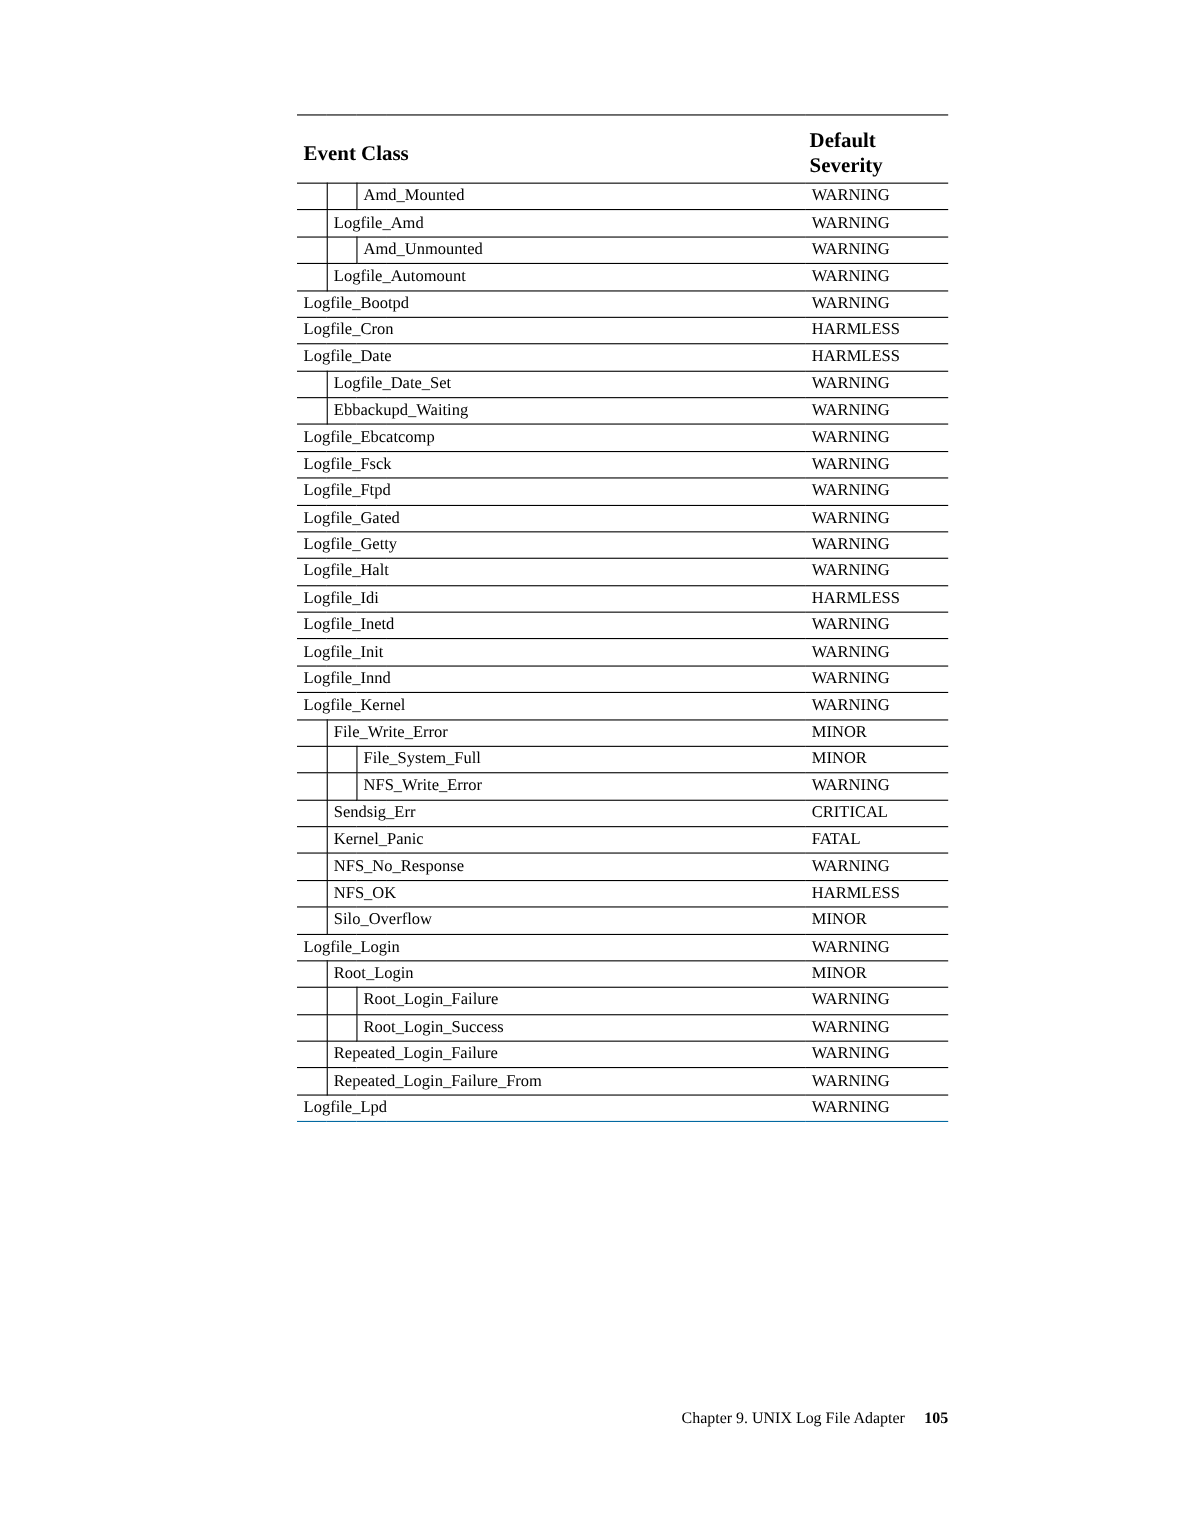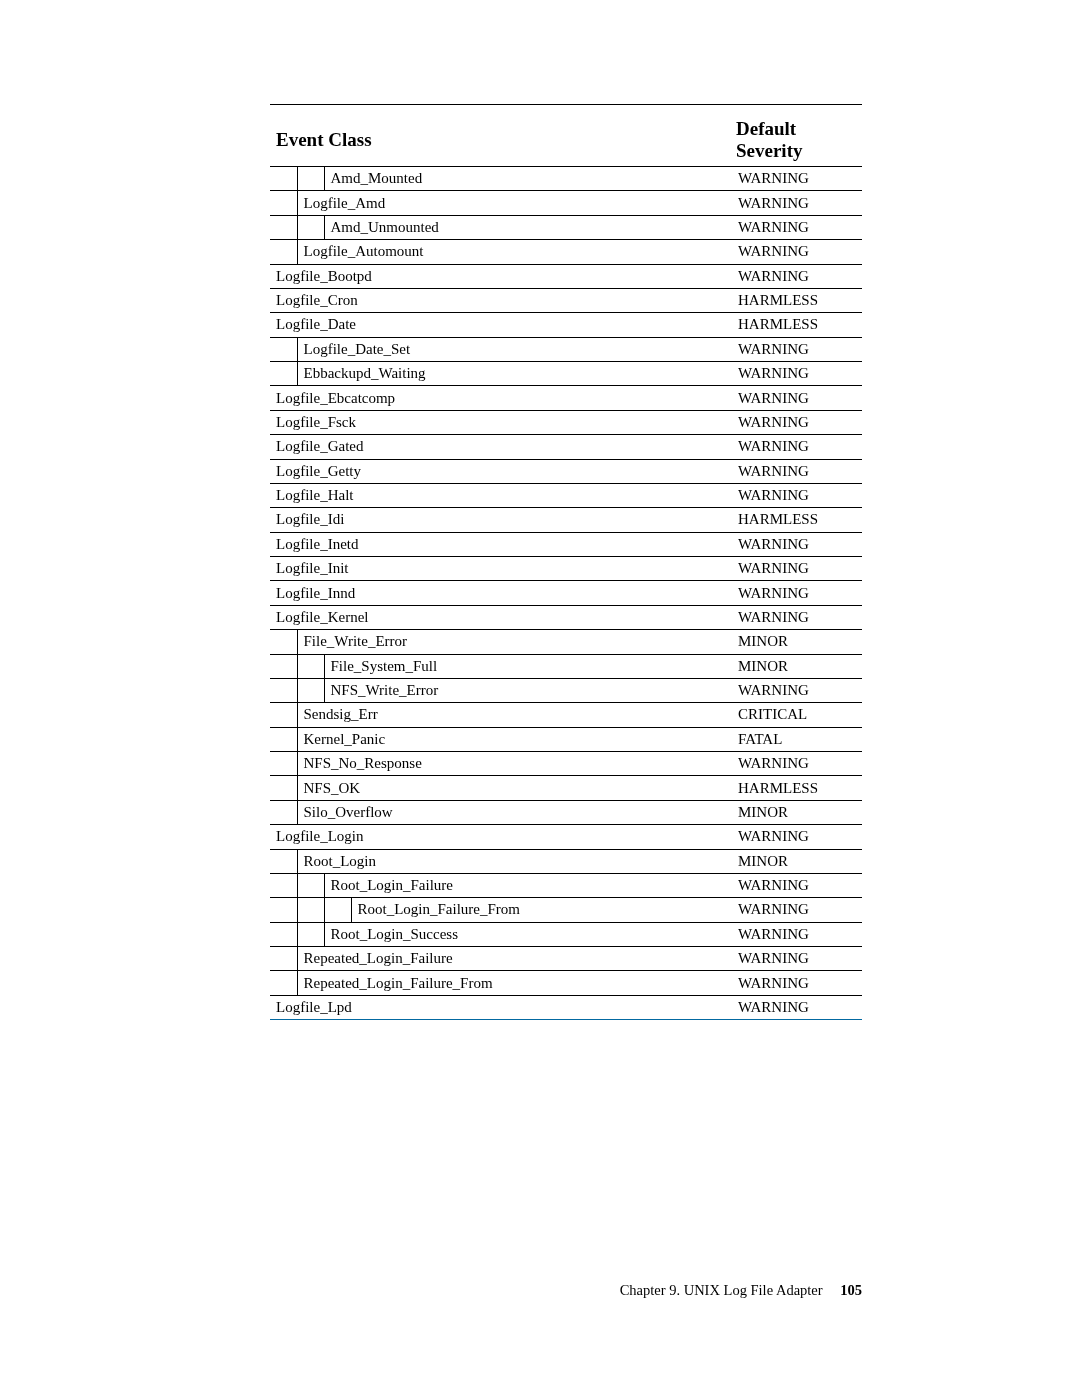--- a/index.html
+++ b/index.html
@@ -130,20 +130,24 @@
         </tr>
         <tr>
           <td class="name-cell" colspan="4">Logfile_Ebcatcomp</td>
           <td class="sev-cell">WARNING</td>
         </tr>
         <tr>
           <td class="name-cell" colspan="4">Logfile_Fsck</td>
           <td class="sev-cell">WARNING</td>
         </tr>
         <tr>
+          <td class="name-cell" colspan="4">Logfile_Ftpd</td>
+          <td class="sev-cell">WARNING</td>
+        </tr>
+        <tr>
           <td class="name-cell" colspan="4">Logfile_Gated</td>
           <td class="sev-cell">WARNING</td>
         </tr>
         <tr>
           <td class="name-cell" colspan="4">Logfile_Getty</td>
           <td class="sev-cell">WARNING</td>
         </tr>
         <tr>
           <td class="name-cell" colspan="4">Logfile_Halt</td>
           <td class="sev-cell">WARNING</td>
@@ -216,27 +220,20 @@
         </tr>
         <tr>
           <td class="indent-cell"></td>
           <td class="name-cell" colspan="3">Root_Login</td>
           <td class="sev-cell">MINOR</td>
         </tr>
         <tr>
           <td class="indent-cell"></td>
           <td class="indent-cell"></td>
           <td class="name-cell" colspan="2">Root_Login_Failure</td>
-          <td class="sev-cell">WARNING</td>
-        </tr>
-        <tr>
-          <td class="indent-cell"></td>
-          <td class="indent-cell"></td>
-          <td class="indent-cell"></td>
-          <td class="name-cell" colspan="1">Root_Login_Failure_From</td>
           <td class="sev-cell">WARNING</td>
         </tr>
         <tr>
           <td class="indent-cell"></td>
           <td class="indent-cell"></td>
           <td class="name-cell" colspan="2">Root_Login_Success</td>
           <td class="sev-cell">WARNING</td>
         </tr>
         <tr>
           <td class="indent-cell"></td>

